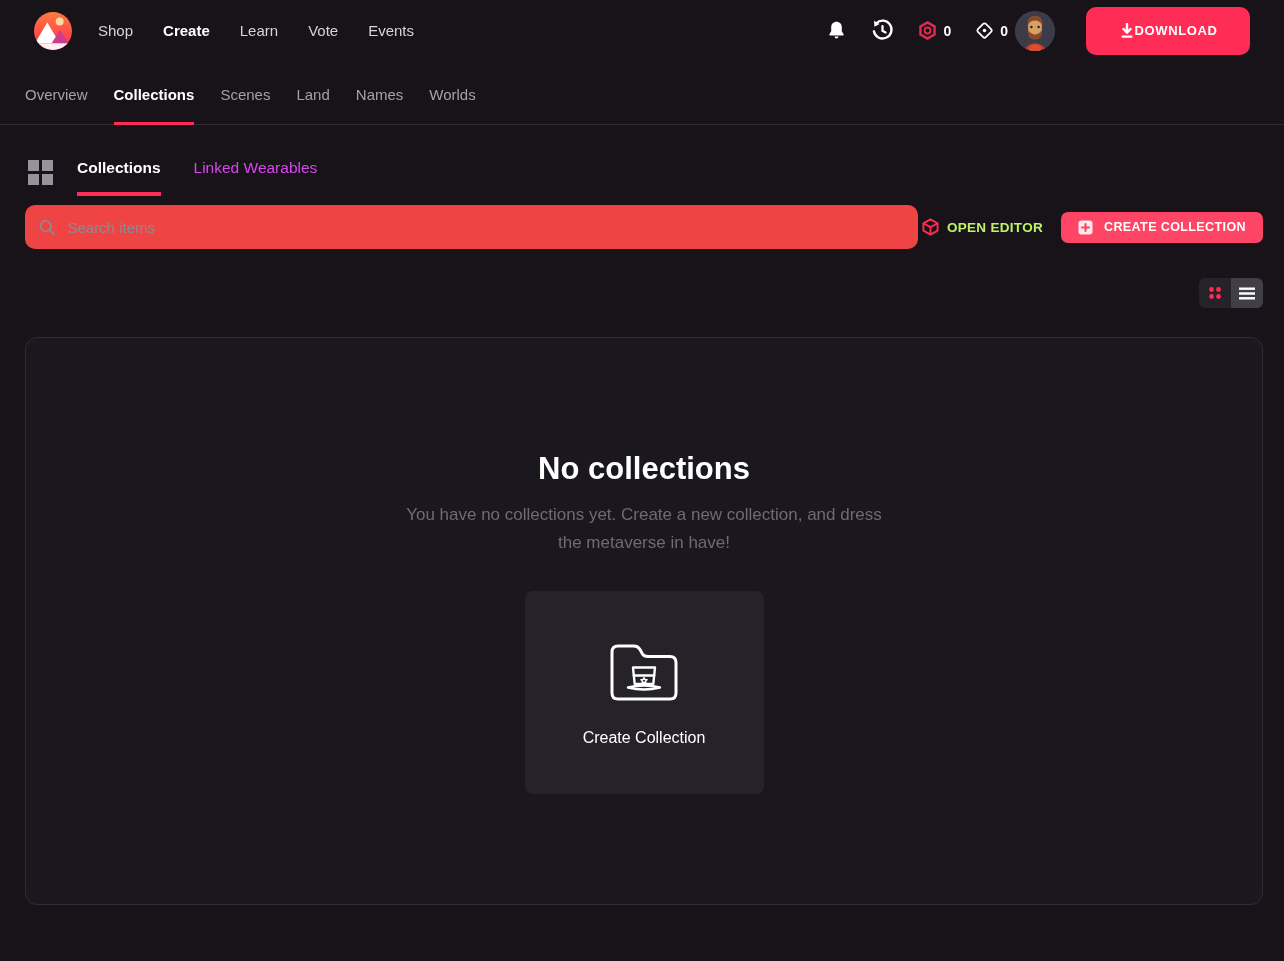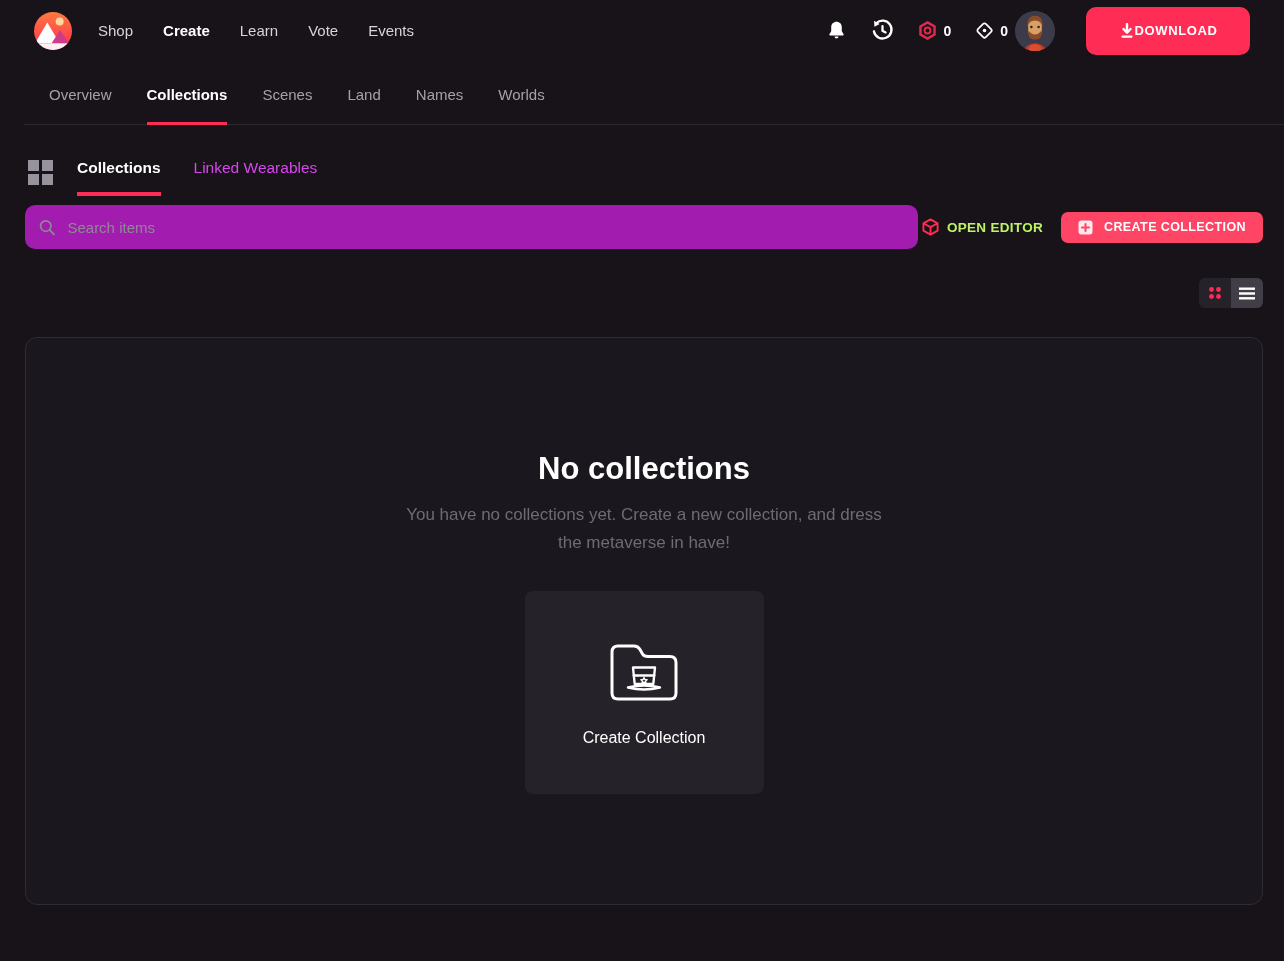--- a/index.html
+++ b/index.html
@@ -35,43 +35,42 @@
   }
   .download-btn {
     height: 48px; width: 164px; border: none; border-radius: 10px;
     background: #ff2d55; color: #fff; font-family: inherit;
     font-size: 13px; font-weight: 700; letter-spacing: .6px;
     display: flex; align-items: center; justify-content: center; gap: 0;
     cursor: pointer;
   }
   
   .main-tabs {
-    display: flex; gap: 35px; padding: 0 25px;
+    display: flex; gap: 26px; padding: 0 25px;
     border-bottom: 1px solid #2c2931;
     margin-top: 16px;
-    margin-left: 24px;
   }
   .main-tab {
     color: #a4a1ab; font-size: 15px; padding: 9px 0 19px 0;
     cursor: pointer; border-bottom: 3px solid transparent; margin-bottom: -1px;
   }
   .main-tab.active { color: #fff; font-weight: 700; border-bottom-color: #ff2d55; }
   
   .content { padding: 0 21px 0 25px; }
   .subtab-row { display: flex; align-items: flex-start; margin-top: 34px; }
   .grid-glyph { margin: 1px 24px 0 3px; cursor: pointer; }
   .subtab {
     font-size: 15.5px; color: #d946ef; cursor: pointer;
     padding-bottom: 15px; border-bottom: 4px solid transparent; margin-right: 33px;
   }
   .subtab.active { color: #fff; font-weight: 700; border-bottom-color: #ff2d55; }
   
   .toolbar { display: flex; align-items: center; margin-top: 9px; }
   .searchbox {
-    flex: 0 0 893px; height: 44px; background: #a21caf; border-radius: 10px;
+    flex: 0 0 893px; height: 44px; background: #ef4444; border-radius: 10px;
     display: flex; align-items: center; padding: 0 14px;
   }
   .searchbox input {
     background: transparent; border: none; outline: none; color: #e8e6ea;
     font-family: inherit; font-size: 15px; margin-left: 12px; width: 100%;
   }
   .searchbox input::placeholder { color: #8d8a93; }
   .toolbar-right { margin-left: auto; display: flex; align-items: center; }
   .open-editor {
     display: flex; align-items: center; gap: 8px; background: none; border: none;

